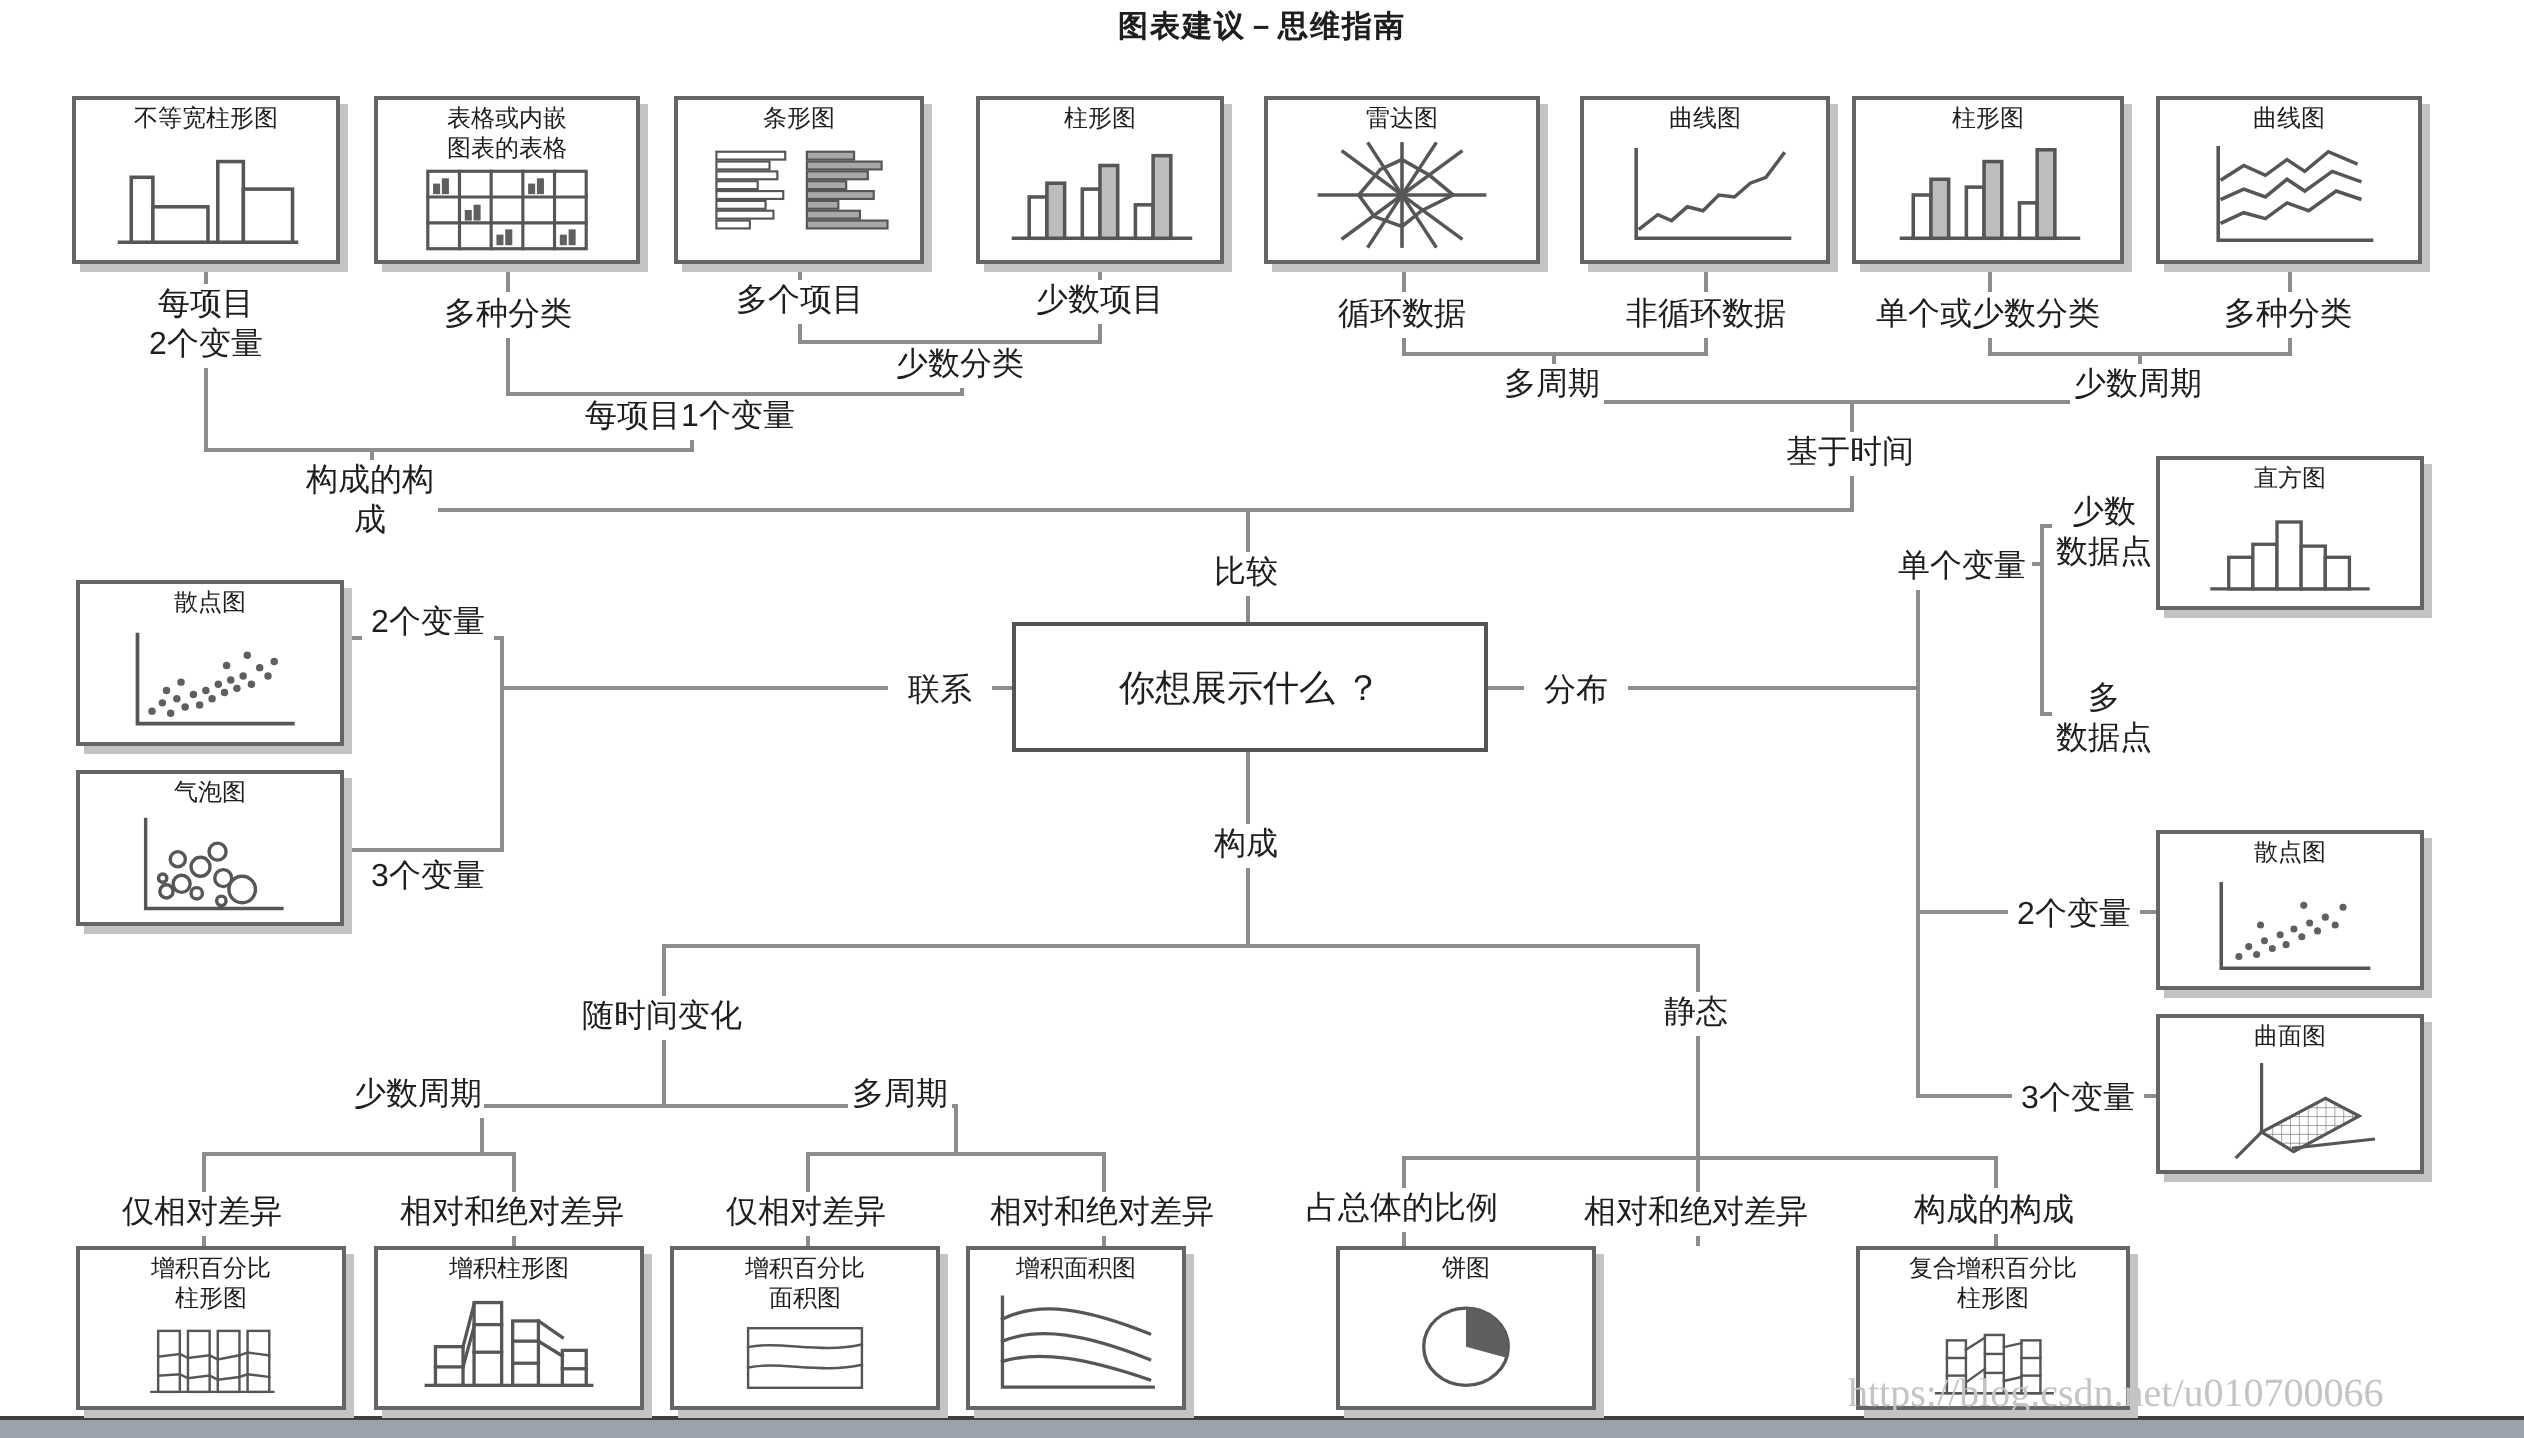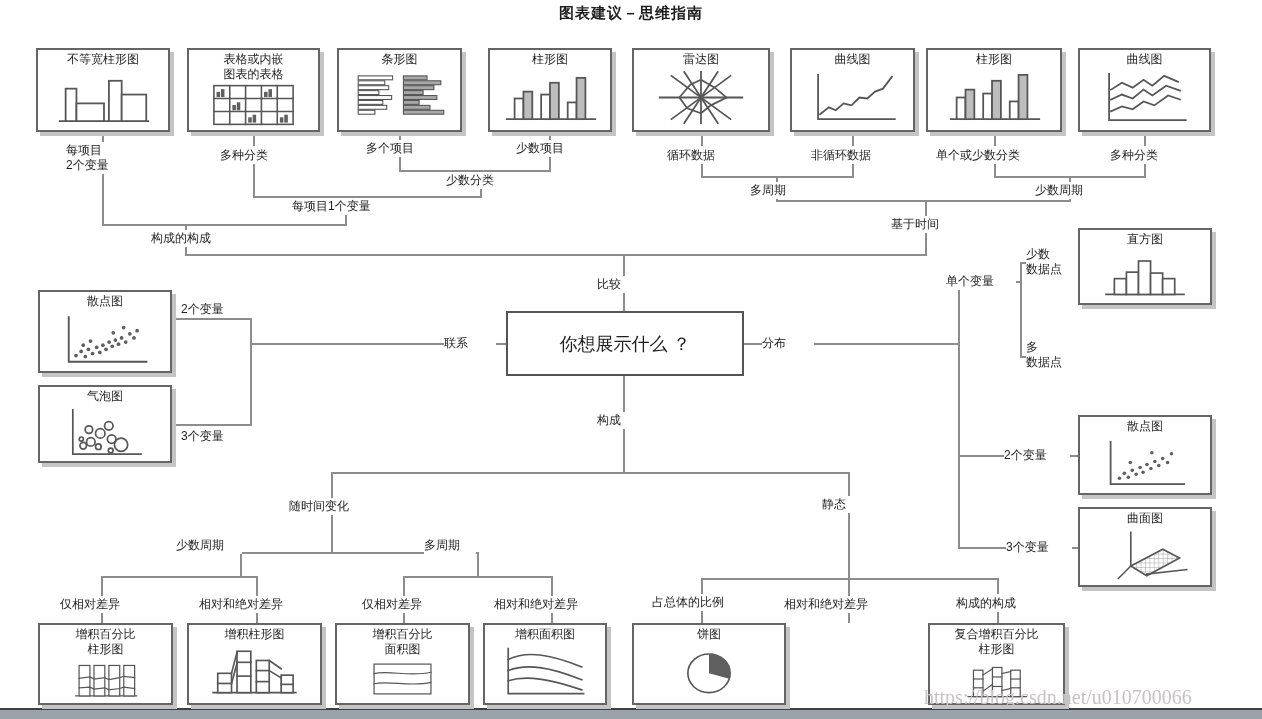--- a/index.html
+++ b/index.html
@@ -2,21 +2,21 @@
 <html><head>
 <meta charset="utf-8">
 <style>
   html,body{margin:0;padding:0;background:#fff}
   #stage{position:relative;width:1262px;height:719px;background:#fff;overflow:hidden;
          font-family:"Liberation Sans",sans-serif;color:#1e1e1e}
   .title{position:absolute;left:0;top:4px;width:100%;text-align:center;
          font-size:15px;font-weight:bold;letter-spacing:1px}
   .hl,.vl{position:absolute;background:#8d8d8d;z-index:1}
   .hl{height:2px}.vl{width:2px}
-  .lbl{position:absolute;font-size:12px;line-height:1.25;background:#fff;
+  .lbl{position:absolute;font-size:16px;line-height:1.25;text-align:center;background:#fff;
        white-space:pre-line;z-index:6;padding:1px 0}
   .box{position:absolute;background:#fff;border:2px solid #656565;box-shadow:4px 4px 0 #c4c4c4;
        box-sizing:border-box;display:flex;flex-direction:column;z-index:4}
   .bt{font-size:12px;line-height:1.25;text-align:center;padding-top:2px;white-space:pre-line}
   .box svg{flex:1 1 0;width:100%;min-height:0;display:block;padding:1px 3px 3px;box-sizing:border-box}
   .qbox{position:absolute;background:#fff;border:2px solid #545454;box-sizing:border-box;
         display:flex;align-items:center;justify-content:center;font-size:18px;z-index:4}
   .wm{position:absolute;font-family:"Liberation Serif",serif;font-size:20px;color:#c7c3c3;
       z-index:9;white-space:nowrap}
   .bar1{position:absolute;left:0;width:100%;top:708px;height:2px;background:#3f3f3f}
@@ -273,30 +273,30 @@
   </div>
   <div class="box" style="left:335px;top:623px;width:135px;height:82px">
     <div class="bt">增积百分比
 面积图</div>
     <svg viewBox="0 0 100 62">
       <rect class="sw" x="8" y="9" width="84" height="44"></rect>
       <path class="s" d="M8,23 C30,18 62,28 92,21"></path>
       <path class="s" d="M8,38 C30,33 62,43 92,36"></path>
     </svg>
   </div>
-  <div class="box" style="left:483px;top:623px;width:124px;height:82px">
+  <div class="box" style="left:483px;top:623px;width:110px;height:82px">
     <div class="bt">增积面积图</div>
     <svg viewBox="0 0 100 62">
       <path class="s" d="M10,6 L10,55 L92,55"></path>
       <path class="s" d="M10,18 C30,8 55,12 90,26"></path>
       <path class="s" d="M10,30 C30,22 55,26 90,40"></path>
       <path class="s" d="M10,41 C30,35 55,39 90,51"></path>
     </svg>
   </div>
-  <div class="box" style="left:632px;top:623px;width:154px;height:82px">
+  <div class="box" style="left:668px;top:623px;width:130px;height:82px">
     <div class="bt">饼图</div>
     <svg viewBox="0 0 100 62">
       <ellipse class="s" cx="50" cy="33" rx="23" ry="21"></ellipse>
       <path class="f" d="M50,33 L50,12 A23,21 0 0 1 72,39 Z"></path>
     </svg>
   </div>
   <div class="box" style="left:928px;top:623px;width:137px;height:82px">
     <div class="bt">复合增积百分比
 柱形图</div>
     <svg viewBox="0 0 100 62">

